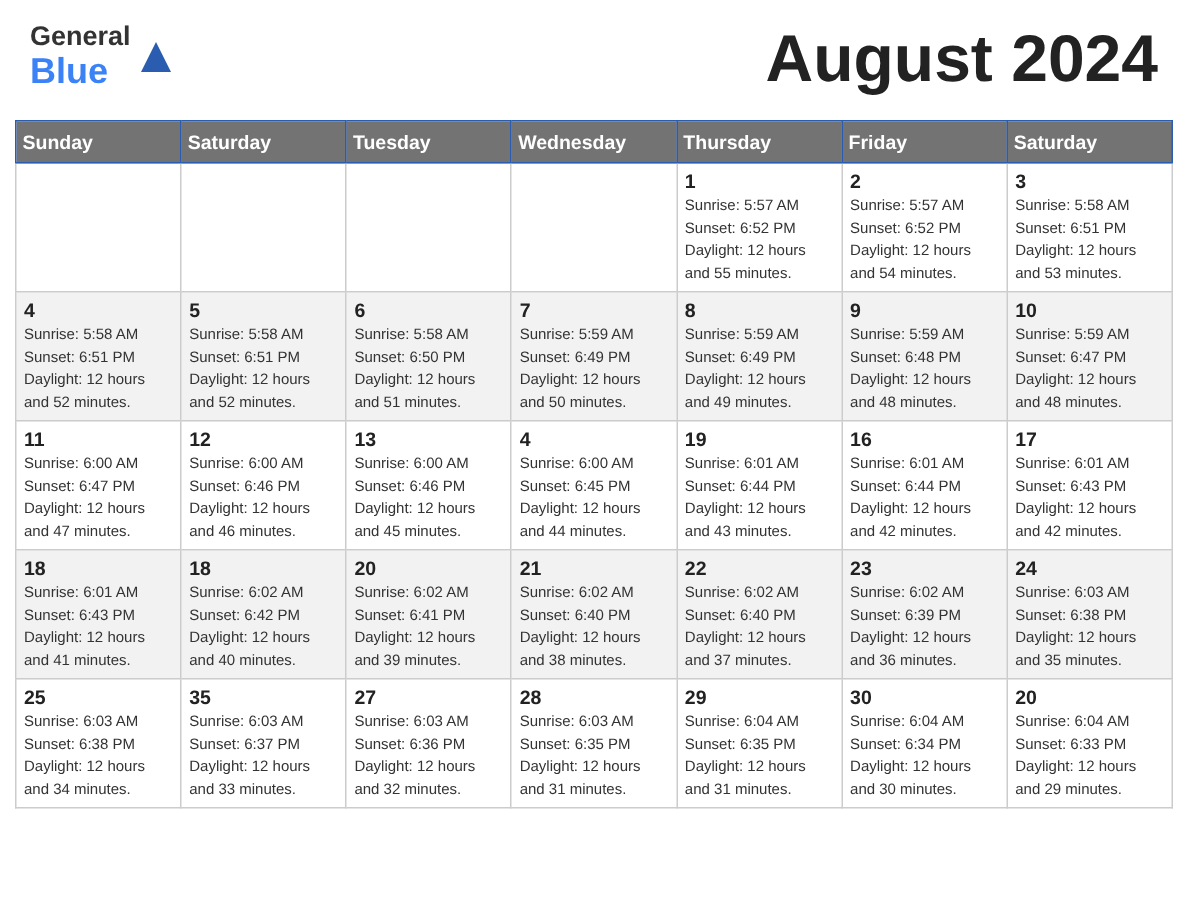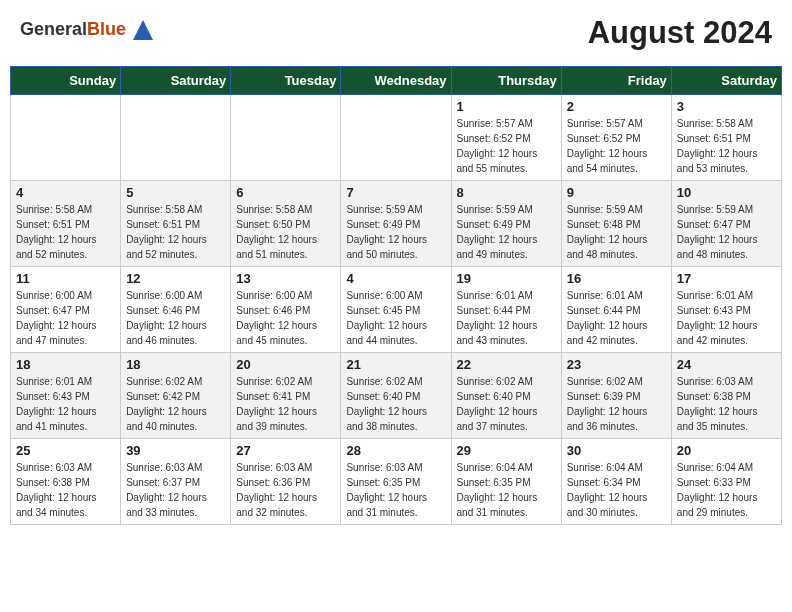--- a/index.html
+++ b/index.html
@@ -16,62 +16,62 @@
       align-items: flex-start;
       margin-bottom: 10px;
       padding: 5px 10px;
     }
     .logo {
       display: flex;
       align-items: center;
     }
     .logo-text {
       display: flex;
-      flex-direction: row;
+      flex-direction: column;
       line-height: 1.1;
     }
     .logo-general {
       font-size: 18px;
       font-weight: bold;
       color: #333;
     }
     .logo-blue {
-      font-size: 18px;
-      font-weight: bold;
-      color: #c2410c;
+      font-size: 24px;
+      font-weight: bold;
+      color: #3b82f6;
     }
     .logo-icon {
       width: 30px;
       height: 30px;
       margin-left: 2px;
     }
     .title-block {
       text-align: right;
     }
     .title-month {
-      font-size: 31px;
+      font-size: 44px;
       font-weight: bold;
       color: #222;
     }
     .title-location {
       font-size: 16px;
       color: #555;
     }
     .calendar {
       width: 100%;
       border-collapse: collapse;
       border: 1px solid #ccc;
     }
     .calendar th {
-      background-color: #14532d;
+      background-color: #737373;
       color: #fff;
       font-size: 13px;
       font-weight: bold;
       padding: 6px 4px;
-      text-align: right;
+      text-align: left;
       border: 1px solid #2a5db0;
     }
     .calendar td {
       vertical-align: top;
       border: 1px solid #ccc;
       padding: 4px 5px;
       min-height: 80px;
       width: calc(100% / 7);
       font-size: 10.5px;
       color: #333;
@@ -318,21 +318,21 @@
       </tr>
       <tr>
         <td>
           <span class="day-number">25</span>
           <div class="day-info" style="white-space: pre-line;">Sunrise: 6:03 AM
 Sunset: 6:38 PM
 Daylight: 12 hours
 and 34 minutes.</div>
         </td>
         <td>
-          <span class="day-number">39</span>
+          <span class="day-number">35</span>
           <div class="day-info" style="white-space: pre-line;">Sunrise: 6:03 AM
 Sunset: 6:37 PM
 Daylight: 12 hours
 and 33 minutes.</div>
         </td>
         <td>
           <span class="day-number">27</span>
           <div class="day-info" style="white-space: pre-line;">Sunrise: 6:03 AM
 Sunset: 6:36 PM
 Daylight: 12 hours

